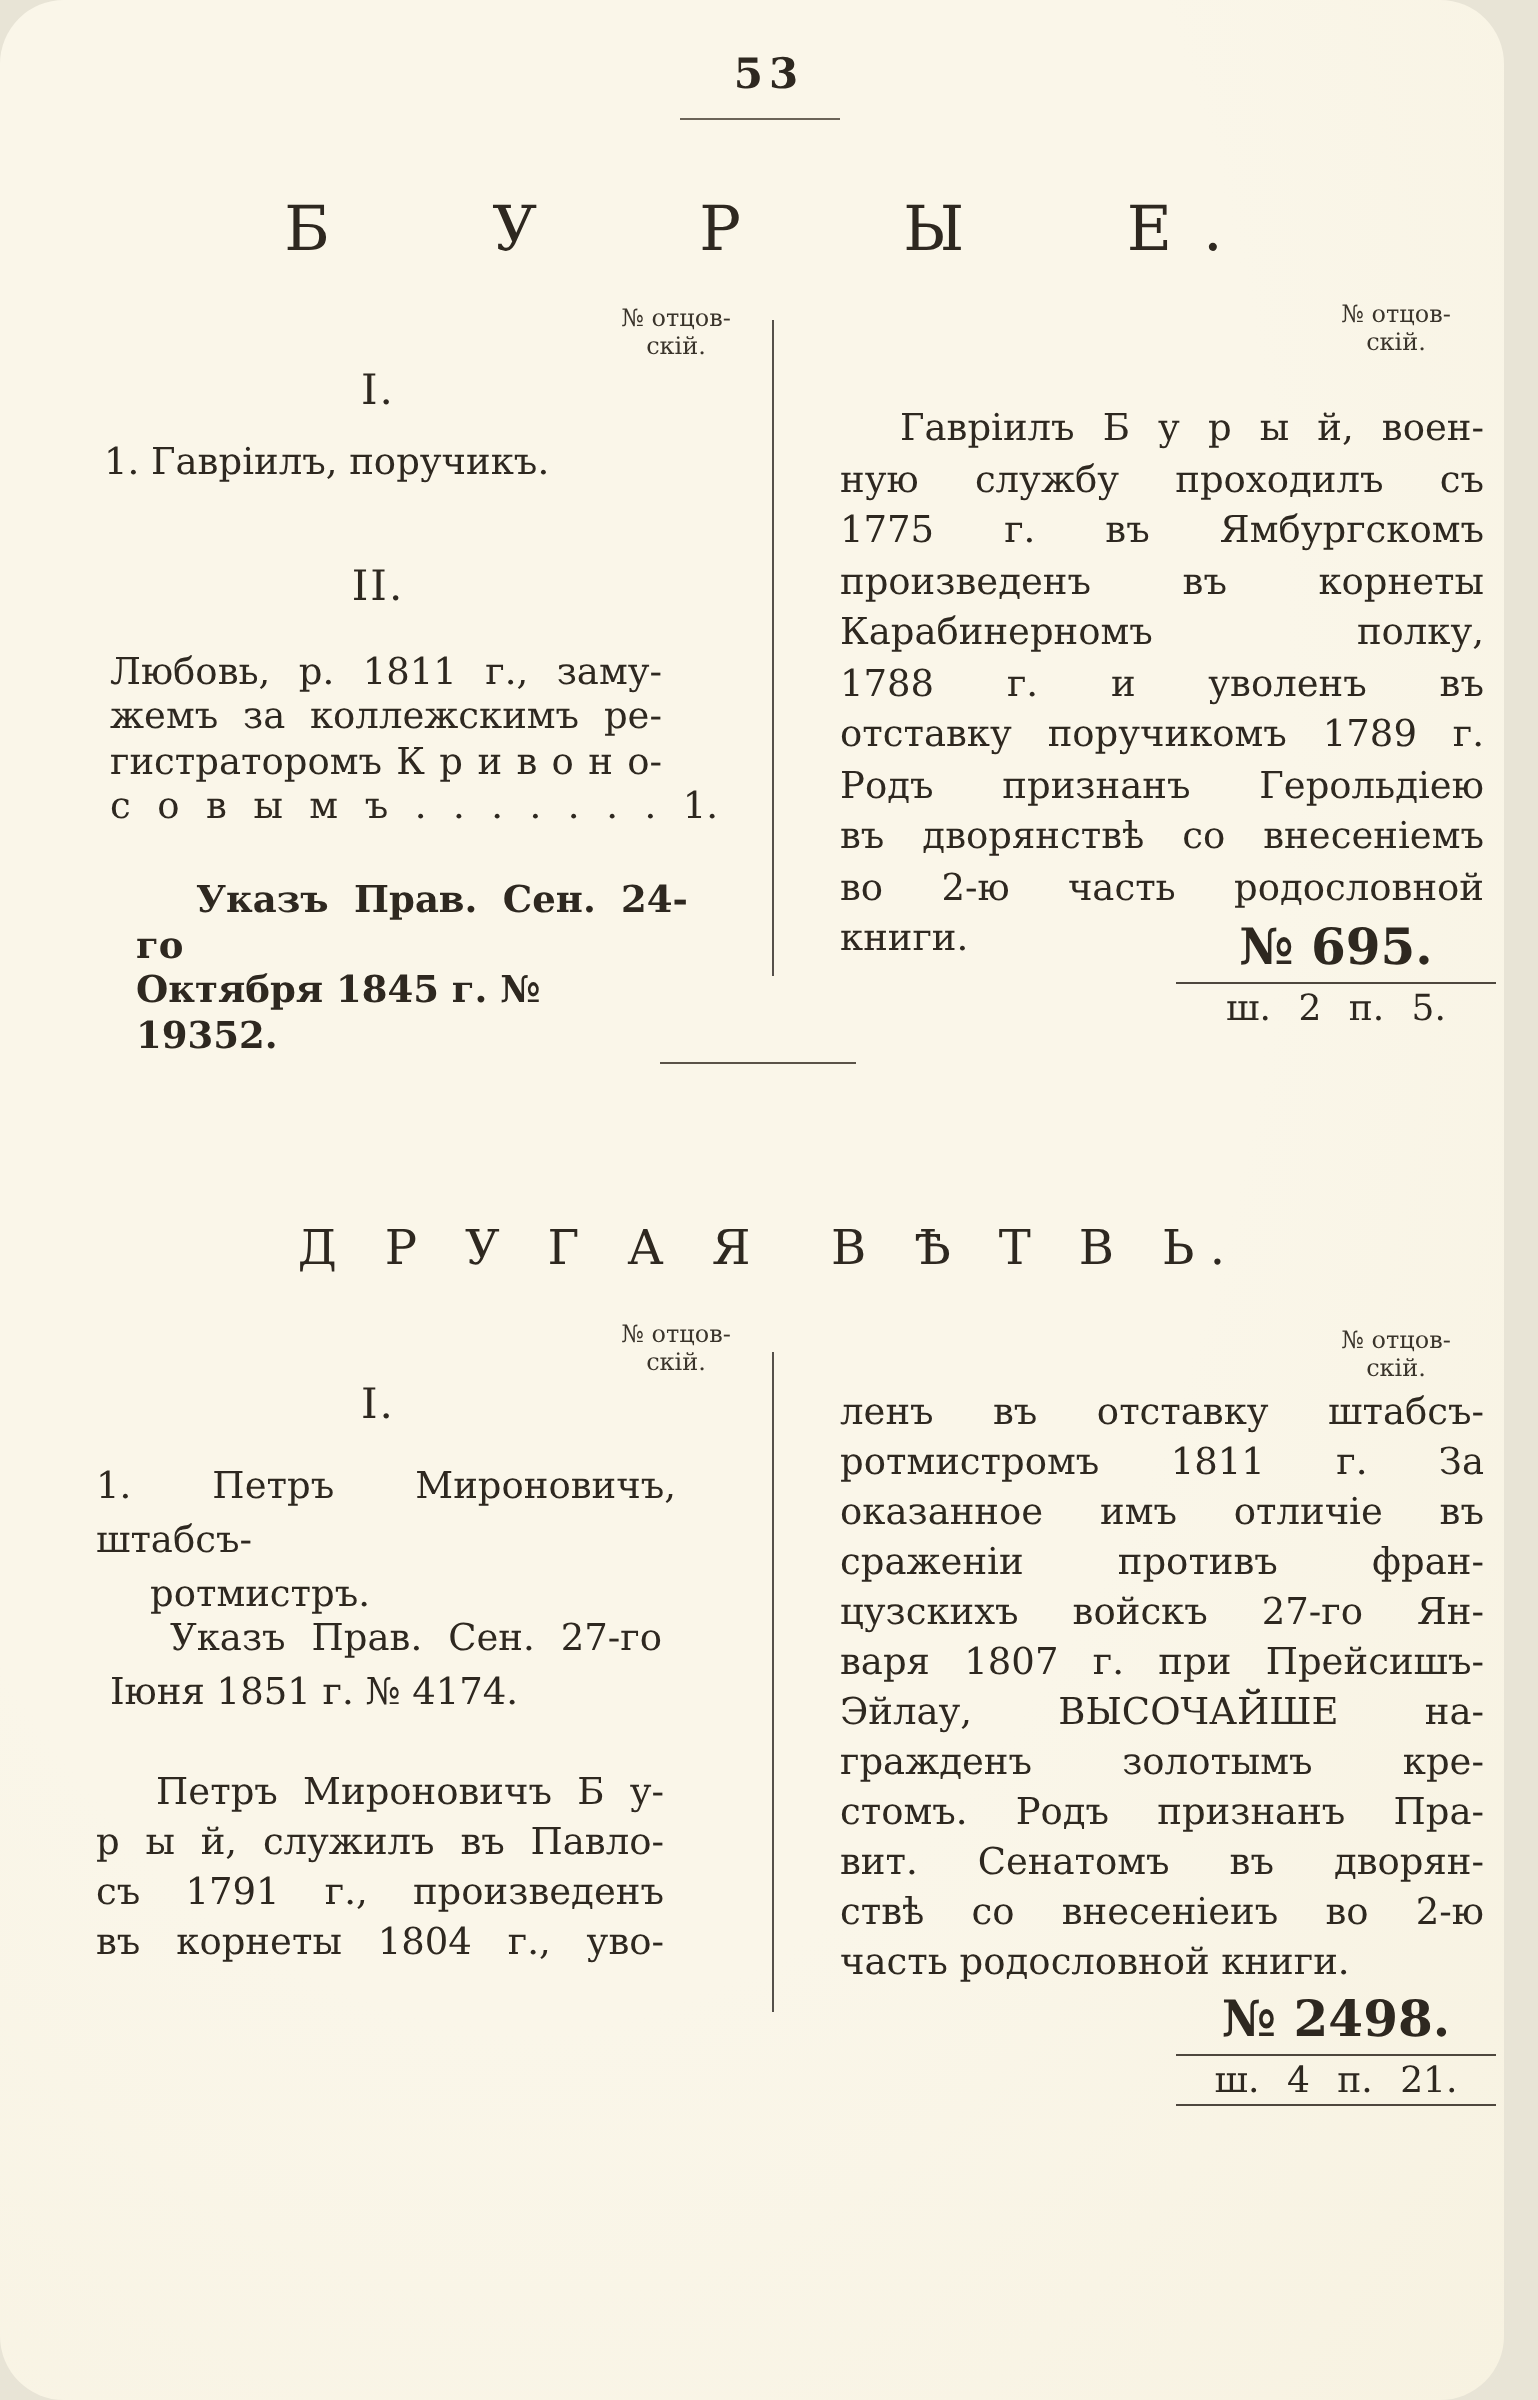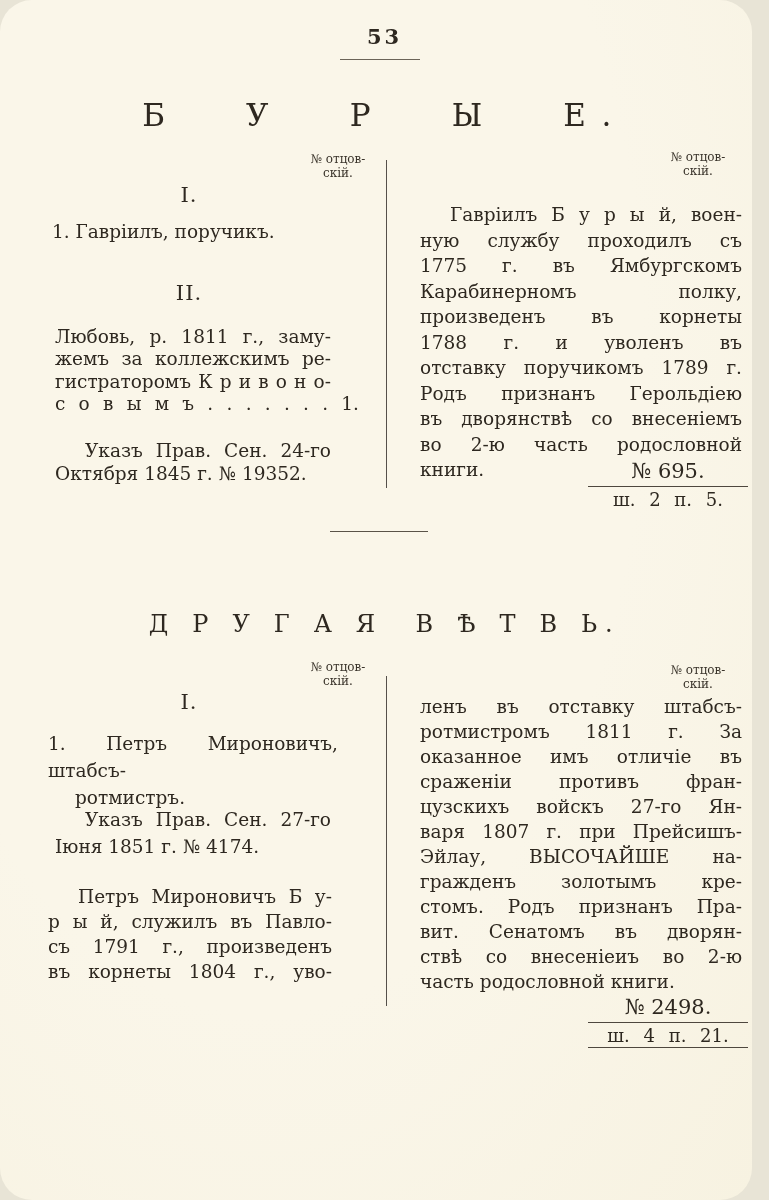--- a/index.html
+++ b/index.html
@@ -31,21 +31,21 @@
   .ln{display:block;}
   .just{text-align:justify;text-align-last:justify;}
   .ind{text-indent:30px;margin-top:16px;}
   .hang{padding-left:27px;}
   .roman{text-align:center;font-size:21px;letter-spacing:1px;}
   .body18{font-size:18.5px;}
   
   .leader{width:304px;}
   
   .numblock{left:588px;width:160px;text-align:center;}
-  .numblock .num{font-size:21px;padding:0 6px;}
+  .numblock .num{font-size:25px;padding:0 6px;font-weight:bold;}
   .numblock .rule{border-top:1px solid #4e473e;margin-top:3px;}
   .numblock .code{font-size:18px;word-spacing:8px;padding:2px 4px 1px 4px;}
   .numblock .code.underlined{border-bottom:1px solid #4e473e;}
   
   .sectdiv{left:330px;top:531px;width:98px;border-top:1.5px solid #5a5348;}
 </style>
 </head>
 <body>
 
 <div class="page">
@@ -70,31 +70,31 @@
   <div class="abs lcol body18" style="top:221px;left:52px;">1. Гавріилъ, поручикъ.</div>
   <div class="abs lcol roman" style="top:281px;">II.</div>
 
   <div class="abs body18" style="left:55px;top:326px;width:276px;line-height:22.4px;">
     <span class="ln just">Любовь, р. 1811 г., заму-</span>
     <span class="ln just">жемъ за коллежскимъ ре-</span>
     <span class="ln just">гистраторомъ К р и в о н о-</span>
     <span class="ln just leader">с о в ы м ъ . . . . . . . 1.</span>
   </div>
 
-  <div class="abs body18" style="left:55px;top:424px;width:276px;line-height:22.5px;">
+  <div class="abs body18" style="left:68px;top:424px;width:276px;line-height:22.5px;font-weight:bold;">
     <span class="ln just ind">Указъ Прав. Сен. 24-го</span>
     <span class="ln">Октября 1845 г. № 19352.</span>
   </div>
 
   <div class="abs rcol body18" style="top:186px;line-height:25.5px;">
     <span class="ln just ind">Гавріилъ Б у р ы й, воен-</span>
     <span class="ln just">ную службу проходилъ съ</span>
     <span class="ln just">1775 г. въ Ямбургскомъ</span>
+    <span class="ln just">произведенъ въ корнеты</span>
     <span class="ln just">Карабинерномъ полку,</span>
-    <span class="ln just">произведенъ въ корнеты</span>
     <span class="ln just">1788 г. и уволенъ въ</span>
     <span class="ln just">отставку поручикомъ 1789 г.</span>
     <span class="ln just">Родъ признанъ Герольдіею</span>
     <span class="ln just">въ дворянствѣ со внесеніемъ</span>
     <span class="ln just">во 2-ю часть родословной</span>
     <span class="ln">книги.</span>
   </div>
 
   <div class="abs numblock" style="top:459px;">
     <div class="num">№ 695.</div>

